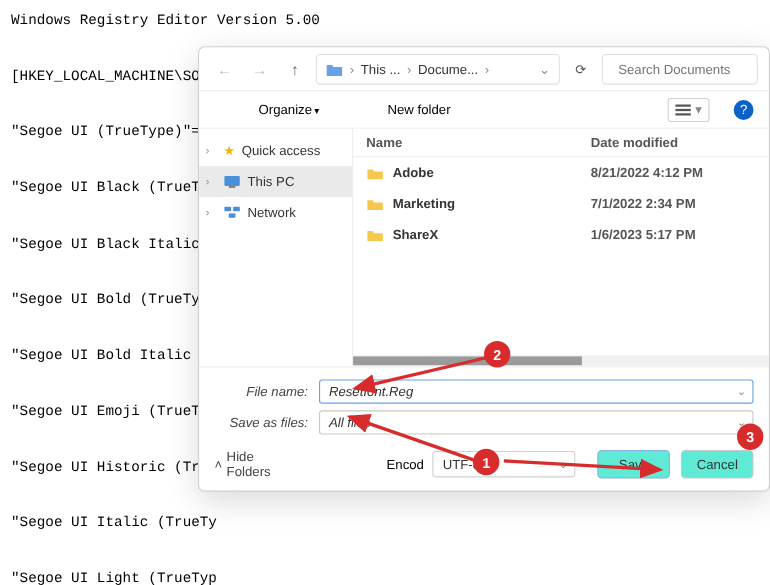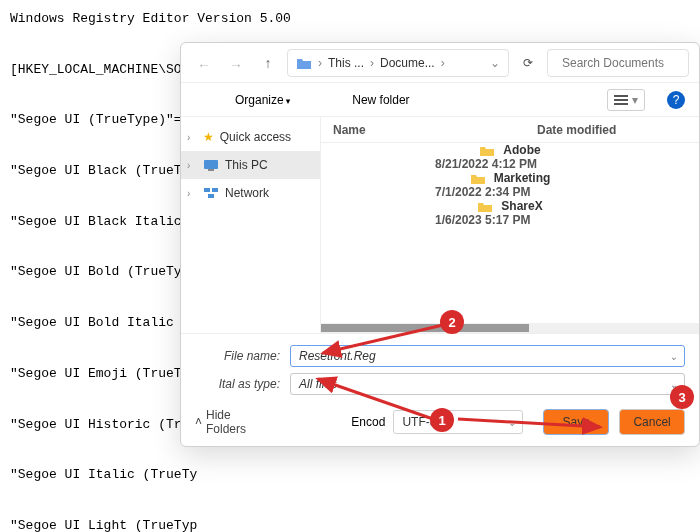--- a/index.html
+++ b/index.html
@@ -80,21 +80,21 @@
   .star { color: #f5b301; font-size: 12px; }
   .pc-icon { width: 16px; height: 12px; }
   .filepane { flex: 1; display: flex; flex-direction: column; position: relative; font-weight: bold; }
   .colhdr {
     height: 26px; display: flex; align-items: center; padding: 0 12px;
     border-bottom: 1px solid #eee; color: #555;
   }
   .col-name { flex: 1; }
   .col-date { width: 150px; }
   .row {
-    height: 28px; display: flex; align-items: center; padding: 0 12px; flex-direction: column;
+    height: 28px; display: flex; align-items: center; padding: 0 12px;
   }
   .row .fname { flex: 1; display: flex; align-items: center; gap: 8px; color: #333; }
   .row .fdate { width: 150px; color: #555; }
   .folder-sm { width: 16px; height: 13px; }
   .hscroll {
     position: absolute; left: 0; right: 0; bottom: 0; height: 10px; background: #f0f0f0;
   }
   .hscroll .thumb {
     position: absolute; top: 1px; height: 8px; background: #9a9a9a;
     left: 0; width: 55%;
@@ -118,21 +118,21 @@
   .enc {
     display: flex; align-items: center; gap: 8px; margin-left: 80px;
   }
   .enc .sel {
     width: 130px; height: 24px; border: 1px solid #d0d0d0; border-radius: 3px;
     display: flex; align-items: center; padding: 0 8px; position: relative; color: #333;
   }
   .enc .sel .dd { position: absolute; right: 6px; color: #888; font-size: 10px; }
   .btn {
     width: 78px; height: 26px; border: 1px solid #c8c8c8; border-radius: 4px;
-    background: #f97316; display: flex; align-items: center; justify-content: center;
+    background: #5eead4; display: flex; align-items: center; justify-content: center;
     color: #333; cursor: pointer;
   }
   .btn.primary { border-color: #8aaee0; }
   
   .badge {
     position: absolute; width: 24px; height: 24px; border-radius: 50%;
     background: #d82b2b; color: #fff; font-weight: bold; font-size: 13px;
     display: flex; align-items: center; justify-content: center;
     font-family: Arial, sans-serif;
   }
@@ -290,21 +290,21 @@
 
   <div class="fields">
     <div class="field-row">
       <label>File name:</label>
       <div class="input sel">
         <span>Resetfont.Reg</span>
         <span class="dd">⌄</span>
       </div>
     </div>
     <div class="field-row">
-      <label>Ital as type:</label>
+      <label>Save as files:</label>
       <div class="input">
         <span>All files</span>
         <span class="dd">⌄</span>
       </div>
     </div>
   </div>
 
   <div class="actions">
     <div class="hide-folders">
       <span>˄</span>

